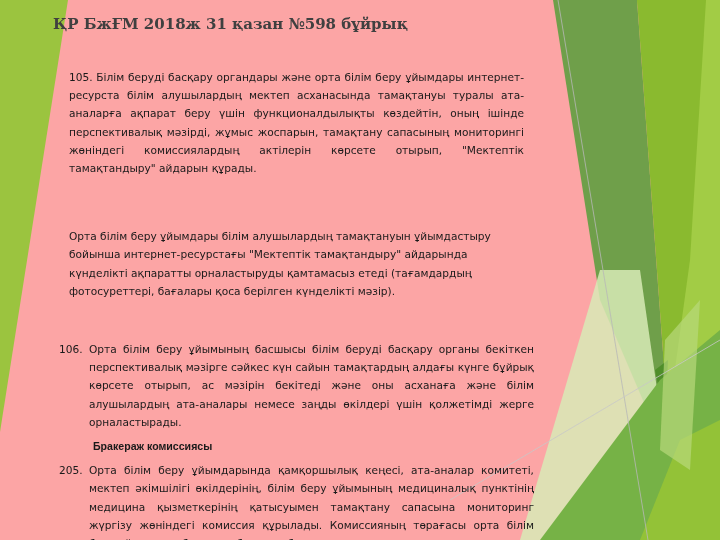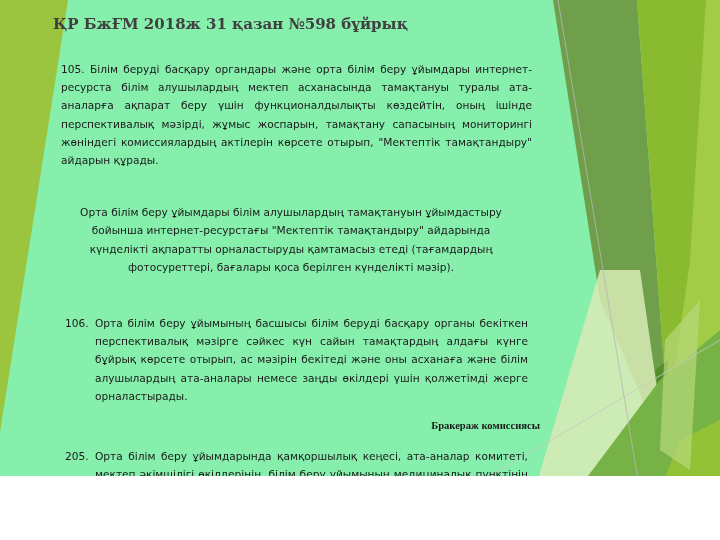--- a/index.html
+++ b/index.html
@@ -6,22 +6,22 @@
       margin: 0;
       padding: 0;
       width: 720px;
       height: 540px;
       overflow: hidden;
       background: #ffffff;
     }
     .slide {
       position: relative;
       width: 720px;
-      height: 476px;
-      background: #86efac;
+      height: 540px;
+      background: #fca5a5;
       overflow: hidden;
     }
     .deco {
       position: absolute;
       left: 0;
       top: 0;
       width: 720px;
       height: 540px;
     }
     .title {
@@ -38,47 +38,47 @@
       position: absolute;
       left: 53px;
       top: 52px;
       width: 487px;
       font-family: "DejaVu Sans", "Liberation Sans", sans-serif;
       font-size: 10.6px;
       line-height: 18.2px;
       color: #1a1a1a;
     }
     .para {
-      margin: 8px;
+      margin: 16px;
       text-align: justify;
     }
     .para.left {
-      text-align: center;
+      text-align: left;
       width: 460px;
     }
     .gap {
       height: 18px;
     }
     .numbered {
       display: flex;
-      margin: 12px;
+      margin: 6px;
     }
     .num {
       flex: 0 0 30px;
       white-space: nowrap;
     }
     .num-text {
       flex: 1;
       text-align: justify;
     }
     .subheading {
-      font-family: Liberation Serif, serif;
+      font-family: Liberation Sans, sans-serif;
       font-weight: bold;
       font-size: 10.6px;
-      text-align: right;
+      text-align: left;
       margin: 0;
       padding-left: 40px;
     }
   </style>
 </head>
 <body>
 
 <div class="slide">
 
   <svg class="deco" viewBox="0 0 720 540" xmlns="http://www.w3.org/2000/svg">

